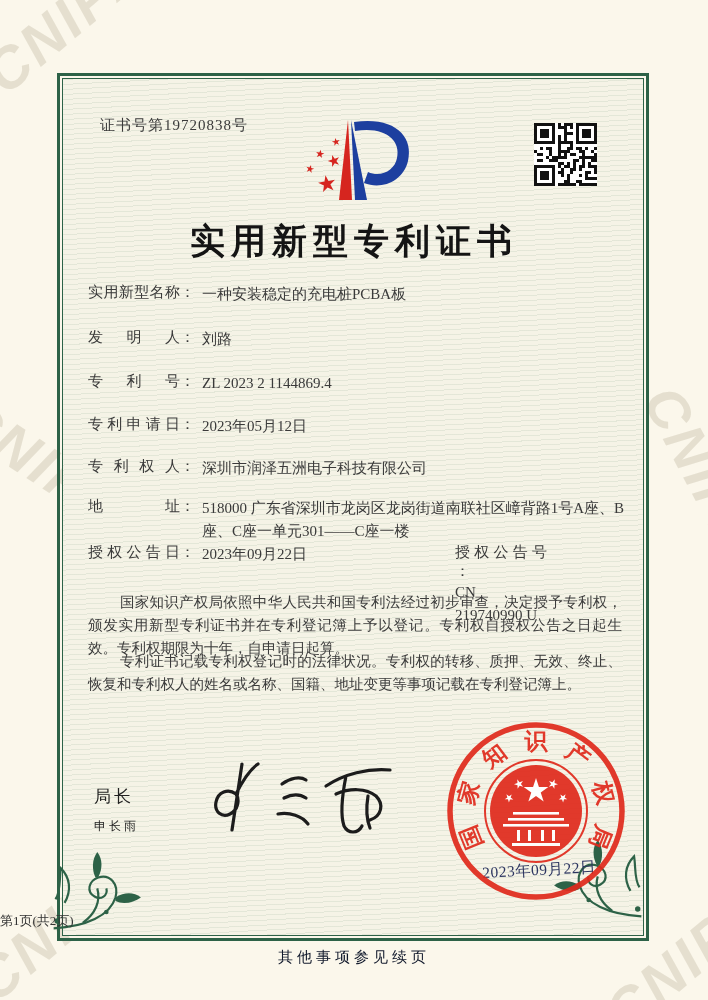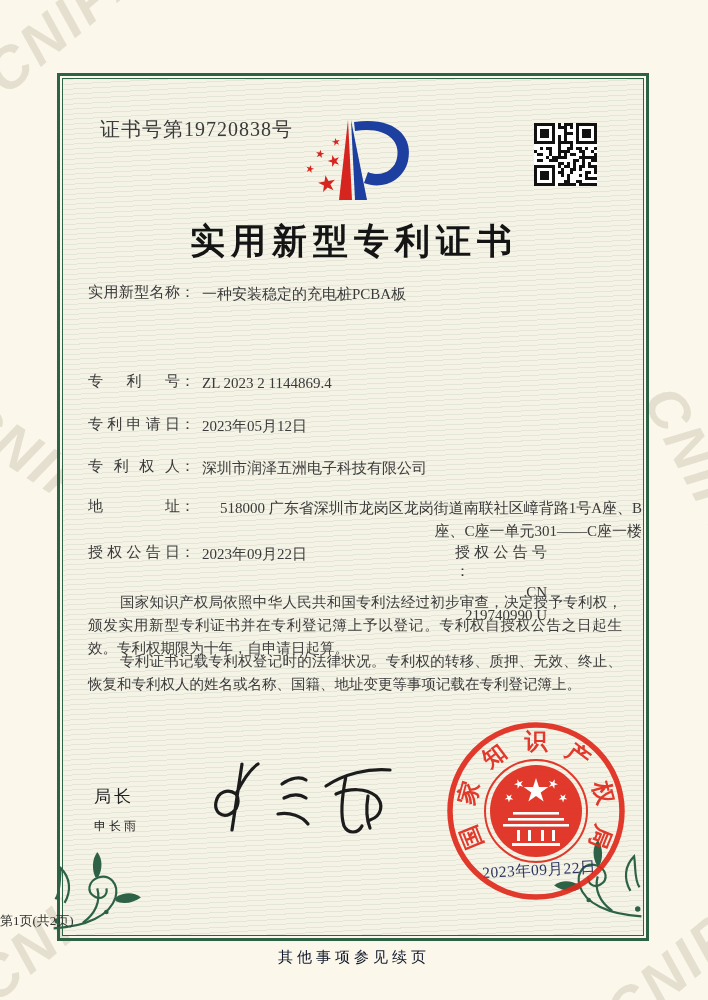--- a/index.html
+++ b/index.html
@@ -5,29 +5,29 @@
   html,body{margin:0;padding:0;background:#fbf7eb;}
   .page{position:relative;width:708px;height:1000px;background:#fbf7eb;overflow:hidden;
         font-family:"Liberation Serif","DejaVu Serif",serif;color:#333;}
   .wm{position:absolute;font-family:"Liberation Sans","DejaVu Sans",sans-serif;
       font-weight:700;font-style:italic;color:rgba(184,174,148,.32);
       letter-spacing:3px;white-space:nowrap;pointer-events:none;z-index:1;}
   .frame{position:absolute;left:57px;top:73px;width:586px;height:862px;
          border:3px solid #2d6247;z-index:2;}
   .frame-inner{position:absolute;inset:2px;border:1px solid #2d6247;
       background:repeating-linear-gradient(177deg, rgba(108,148,118,.13) 0 1px, transparent 1px 5px),#f5f3e6;}
-  .certnum{position:absolute;left:100px;top:116px;font-size:20px;letter-spacing:1px;color:#3a3a3a;z-index:5;}
+  .certnum{position:absolute;left:100px;top:116px;font-size:15px;letter-spacing:1px;color:#3a3a3a;z-index:5;}
   .logo{position:absolute;left:296px;top:114px;width:132px;height:96px;z-index:5;}
   .qr{position:absolute;left:534px;top:123px;width:63px;height:63px;z-index:5;}
   .title{position:absolute;left:0;top:218px;width:100%;text-align:center;
          font-size:35px;font-weight:700;letter-spacing:6px;color:#141414;z-index:5;}
   .row{position:absolute;left:88px;font-size:15px;color:#3a3a3a;z-index:5;}
   .lbl{display:inline-block;width:92px;text-align:justify;text-align-last:justify;vertical-align:top;}
   .colon{display:inline-block;vertical-align:top;margin-right:7px;}
-  .val{display:inline-block;vertical-align:top;max-width:452px;line-height:1.55;text-align:right;}
+  .val{display:inline-block;vertical-align:top;max-width:452px;line-height:1.55;}
   .row2{position:absolute;left:367px;top:0;}
   .para{position:absolute;left:88px;width:534px;font-size:14.5px;line-height:1.62;
         text-align:justify;text-indent:2.2em;color:#3b3b3b;z-index:5;}
   .sig-title{position:absolute;left:94px;top:785px;font-size:17px;letter-spacing:3px;color:#222;z-index:5;}
   .sig-name{position:absolute;left:94px;top:818px;font-size:12px;letter-spacing:3px;color:#222;z-index:5;}
   .sig{position:absolute;left:198px;top:750px;width:215px;height:95px;z-index:5;}
   .seal{position:absolute;left:443px;top:718px;width:186px;height:186px;z-index:6;}
   .flr{position:absolute;z-index:3;}
   .footer-page{position:absolute;left:0;top:912px;width:100%;text-align:left;
                font-size:13px;color:#333;z-index:5;}
@@ -229,20 +229,23 @@
       <rect x="0" y="42" width="21" height="21" fill="#111"></rect>
       <rect x="3" y="45" width="15" height="15" fill="#fff"></rect>
       <rect x="6" y="48" width="9" height="9" fill="#111"></rect>
     </svg>
 
   <div class="title">实用新型专利证书</div>
 
   <div class="row" style="top:283px">
     <span class="lbl">实用新型名称</span><span class="colon">：</span><span class="val">一种安装稳定的充电桩PCBA板</span>
   </div>
+  <div class="row" style="top:328px">
+    <span class="lbl">发明人</span><span class="colon">：</span><span class="val">刘路</span>
+  </div>
   <div class="row" style="top:372px">
     <span class="lbl">专利号</span><span class="colon">：</span><span class="val">ZL 2023 2 1144869.4</span>
   </div>
   <div class="row" style="top:415px">
     <span class="lbl">专利申请日</span><span class="colon">：</span><span class="val">2023年05月12日</span>
   </div>
   <div class="row" style="top:457px">
     <span class="lbl">专利权人</span><span class="colon">：</span><span class="val">深圳市润泽五洲电子科技有限公司</span>
   </div>
   <div class="row" style="top:497px">

